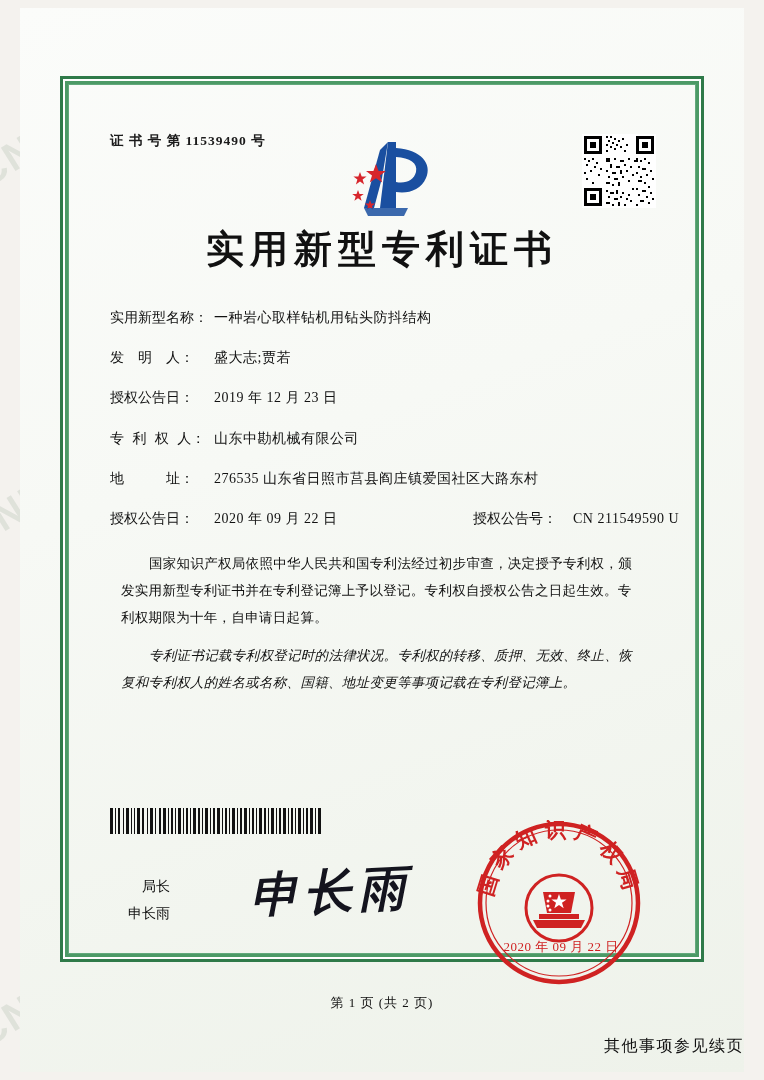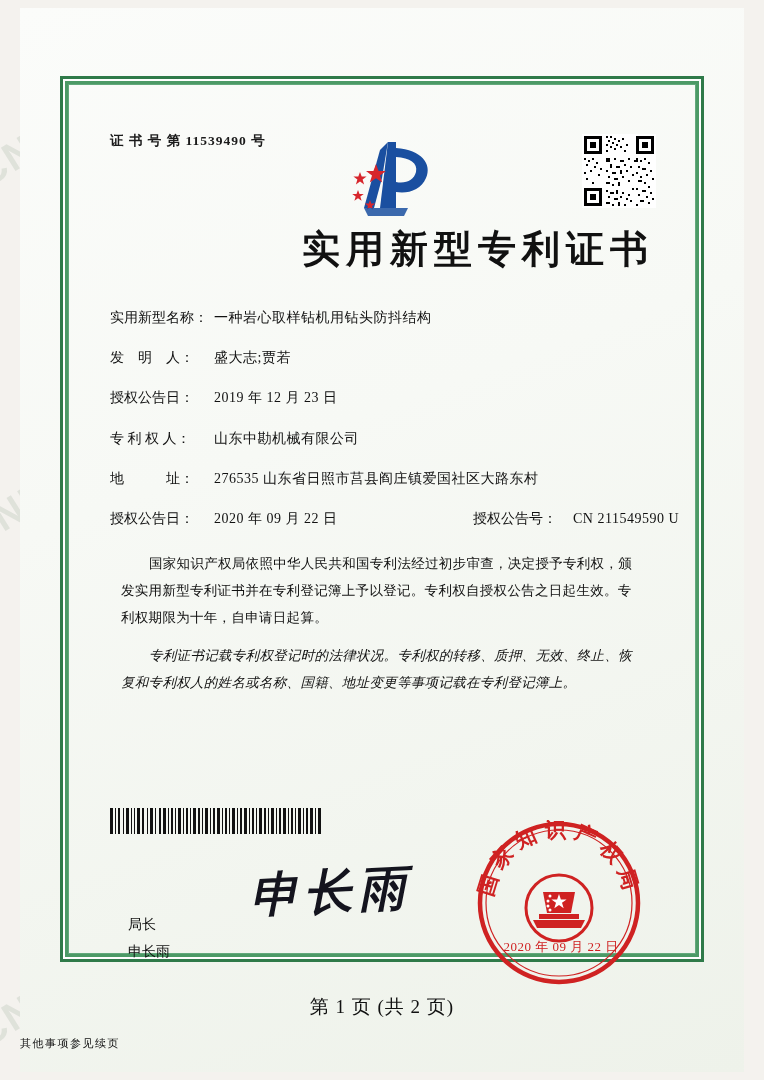--- a/index.html
+++ b/index.html
@@ -103,21 +103,21 @@
   }
   .qr {
     position: absolute;
     right: -2px;
     top: 2px;
     width: 74px;
     height: 74px;
   }
 
   .title {
-    text-align: right;
+    text-align: center;
     font-size: 38px;
     font-weight: 700;
     letter-spacing: 6px;
     color: #111;
     margin: 6px 0 34px 0;
     font-family: "Liberation Serif", "DejaVu Serif", serif;
   }
 
   
   .field {
@@ -126,20 +126,21 @@
     margin-bottom: 22px;
     line-height: 1.3;
     display: flex;
     align-items: baseline;
   }
   .field .lbl {
     width: 104px;
     flex: 0 0 104px;
     letter-spacing: 0;
     white-space: pre;
+    font-family: Liberation Mono, monospace;
   }
   .field .val {
     flex: 1;
     letter-spacing: 0.5px;
   }
   .field.two .val {
     flex: 0 0 auto;
     width: 236px;
   }
   .field .lbl2 {
@@ -168,25 +169,26 @@
     width: 214px;
     height: 26px;
     z-index: 3;
   }
   .barcode svg { display: block; }
 
   
   .sig-block {
     position: absolute;
     left: 108px;
-    top: 904px;
+    top: 866px;
     z-index: 3;
     font-size: 14px;
     color: #111;
     line-height: 1.9;
+    text-align: right;
   }
   .sig-hand {
     position: absolute;
     left: 230px;
     top: 852px;
     z-index: 3;
     font-family: "Liberation Serif", serif;
     font-size: 48px;
     color: #14141e;
     font-style: italic;
@@ -216,32 +218,32 @@
     z-index: 5;
   }
 
   
   .page-num {
     position: absolute;
     left: 0;
     right: 0;
     top: 986px;
     text-align: center;
-    font-size: 19px;
+    font-size: 13px;
     color: #111;
     z-index: 3;
     letter-spacing: 1px;
   }
   .footer-note {
     position: absolute;
     left: 0;
     right: 0;
     top: 1028px;
-    text-align: left;
-    font-size: 11px;
+    text-align: right;
+    font-size: 16px;
     color: #111;
     z-index: 3;
     letter-spacing: 1.5px;
   }
 </style>
 </head>
 <body>
 
 <div class="watermarks">
   <div class="wm" style="left:-30px;  top:120px;">CNIPA</div>

